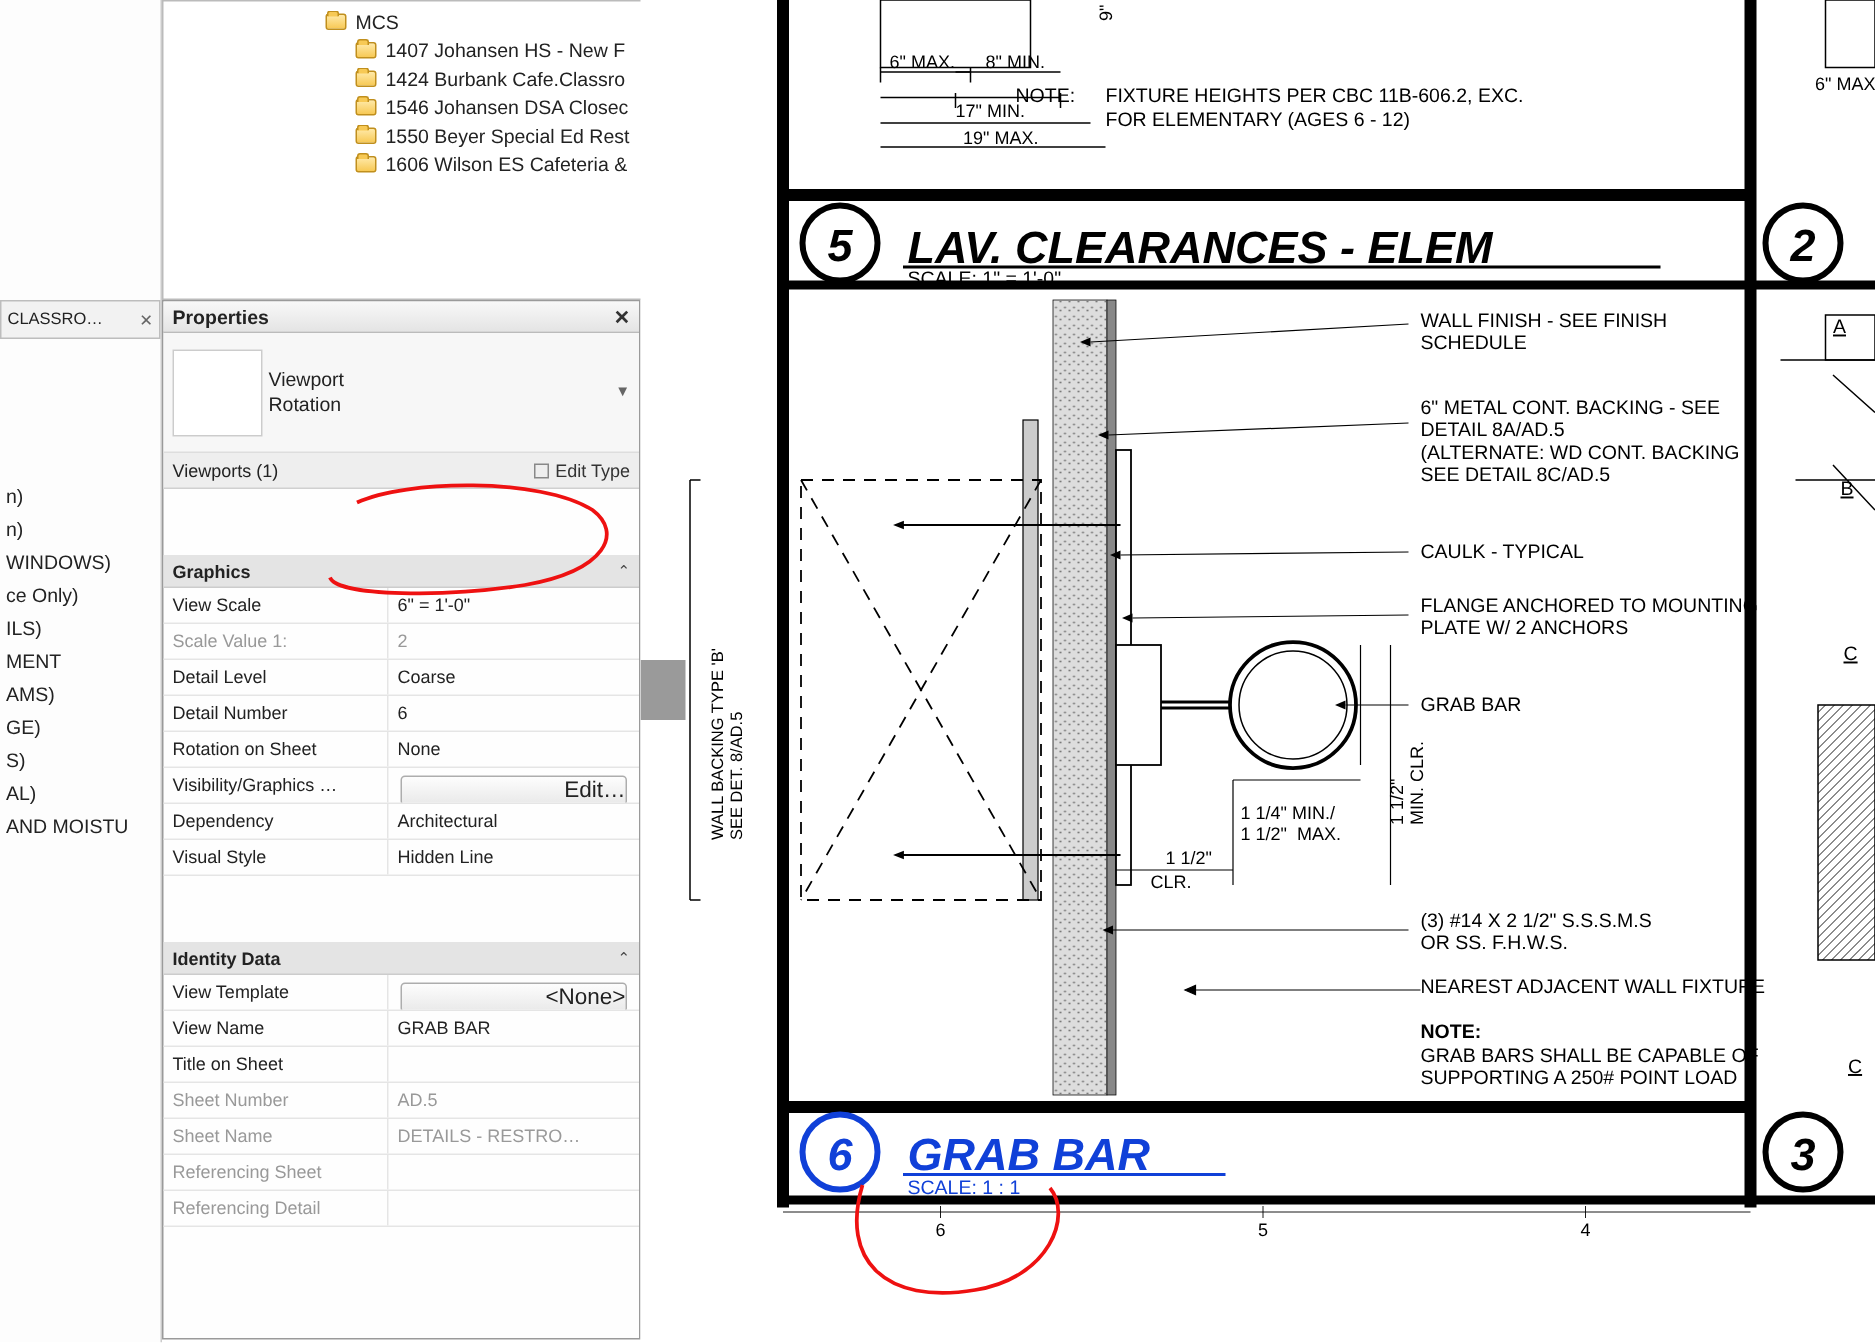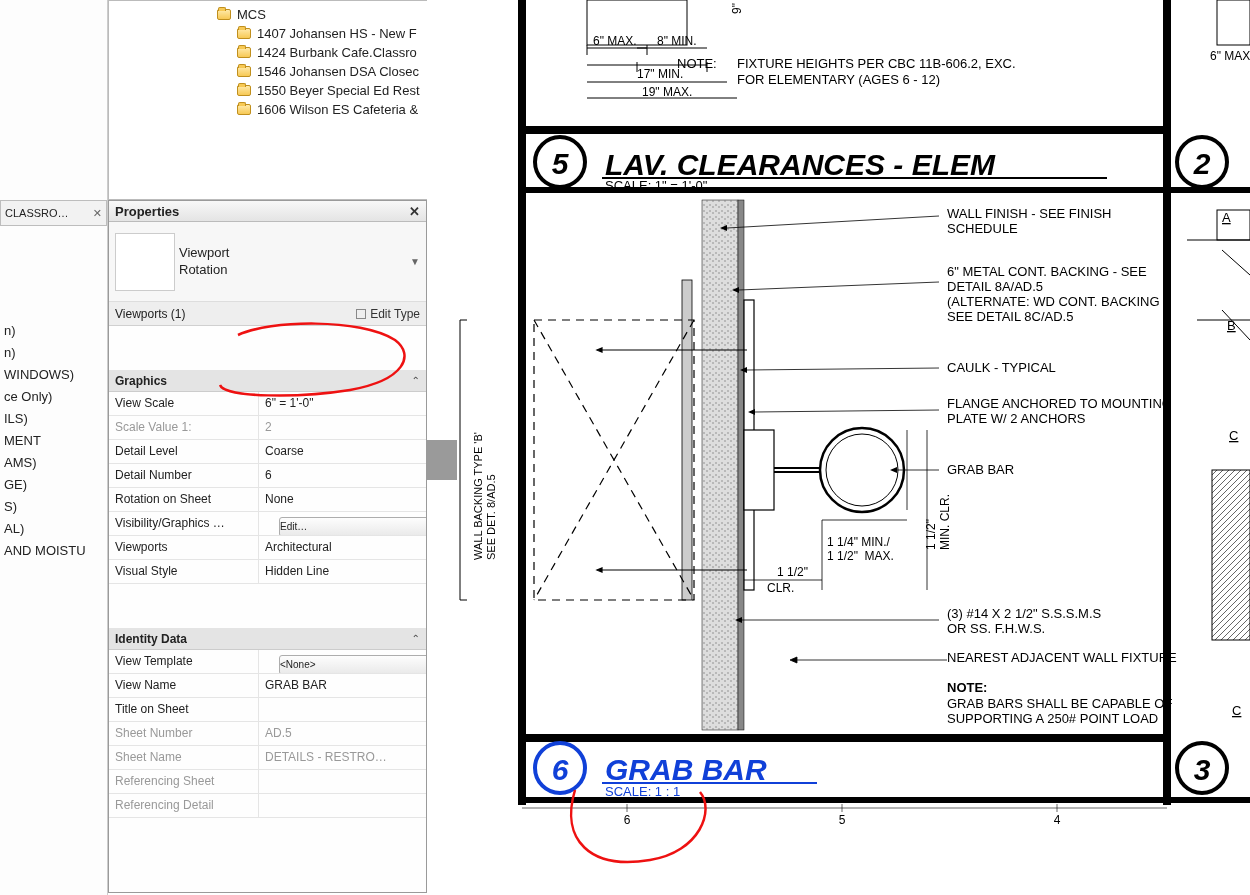--- a/index.html
+++ b/index.html
@@ -44,21 +44,21 @@
   .mini-ic { width: 10px; height: 10px; border: 1px solid #888; }
   .chev { margin-left: auto; font-size: 10px; color: #444; }
 
   .section-head { background: #e4e4e4; font-weight: 600; height: 22px; display: flex; align-items: center; padding: 0 6px; border-bottom: 1px solid #ccc; margin-top: 44px; }
   .section-head .chev { font-weight: normal; }
 
   .prow { display: flex; height: 24px; border-bottom: 1px solid #e5e5e5; font-size: 12px; }
   .prow .lbl { width: 150px; padding: 4px 6px; border-right: 1px solid #e5e5e5; color: #222; white-space: nowrap; overflow: hidden; text-overflow: ellipsis; }
   .prow .val { flex: 1; padding: 4px 6px; color: #222; white-space: nowrap; overflow: hidden; text-overflow: ellipsis; }
   .prow.dis .lbl, .prow.dis .val { color: #999; }
-  .pbtn { display: block; margin: 1px 14px; width: calc(100% - 4px); height: 20px; background: linear-gradient(#fdfdfd,#e9e9e9); border: 1px solid #adadad; border-radius: 3px; font-size: 10px; text-align: left; line-height: 18px; }
+  .pbtn { display: block; margin: 1px 2px; width: calc(100% - 4px); height: 20px; background: linear-gradient(#fdfdfd,#e9e9e9); border: 1px solid #adadad; border-radius: 3px; font-size: 15px; text-align: right; line-height: 18px; }
 
   
   .canvas { position: absolute; left: 427px; top: 0; width: 823px; height: 895px; background: #fff; }
   svg.dwg { position: absolute; left: 0; top: 0; width: 823px; height: 895px; }
   .big-title { font-size: 30px; font-weight: 700; font-style: italic; font-family: Arial, sans-serif; }
   .scale-lbl { font-size: 13px; font-family: Arial, sans-serif; }
   .note-txt { font-size: 13px; font-family: Arial, sans-serif; }
   .dim-txt { font-size: 12px; font-family: Arial, sans-serif; }
   .vert-txt { font-size: 11px; font-family: Arial, sans-serif; }
 
@@ -181,21 +181,21 @@
         <div class="lbl">Rotation on Sheet</div>
         <div class="val">None</div>
       </div>
     <div class="prow">
         <div class="lbl">Visibility/Graphics …</div>
         <div class="val">
           <span class="pbtn">Edit…</span>
         </div>
       </div>
     <div class="prow">
-        <div class="lbl">Viewports</div>
+        <div class="lbl">Dependency</div>
         <div class="val">Architectural</div>
       </div>
     <div class="prow">
         <div class="lbl">Visual Style</div>
         <div class="val">Hidden Line</div>
       </div>
     <div class="section-head">
       <span>Identity Data</span>
         <span class="chev">⌃</span>
     </div>

